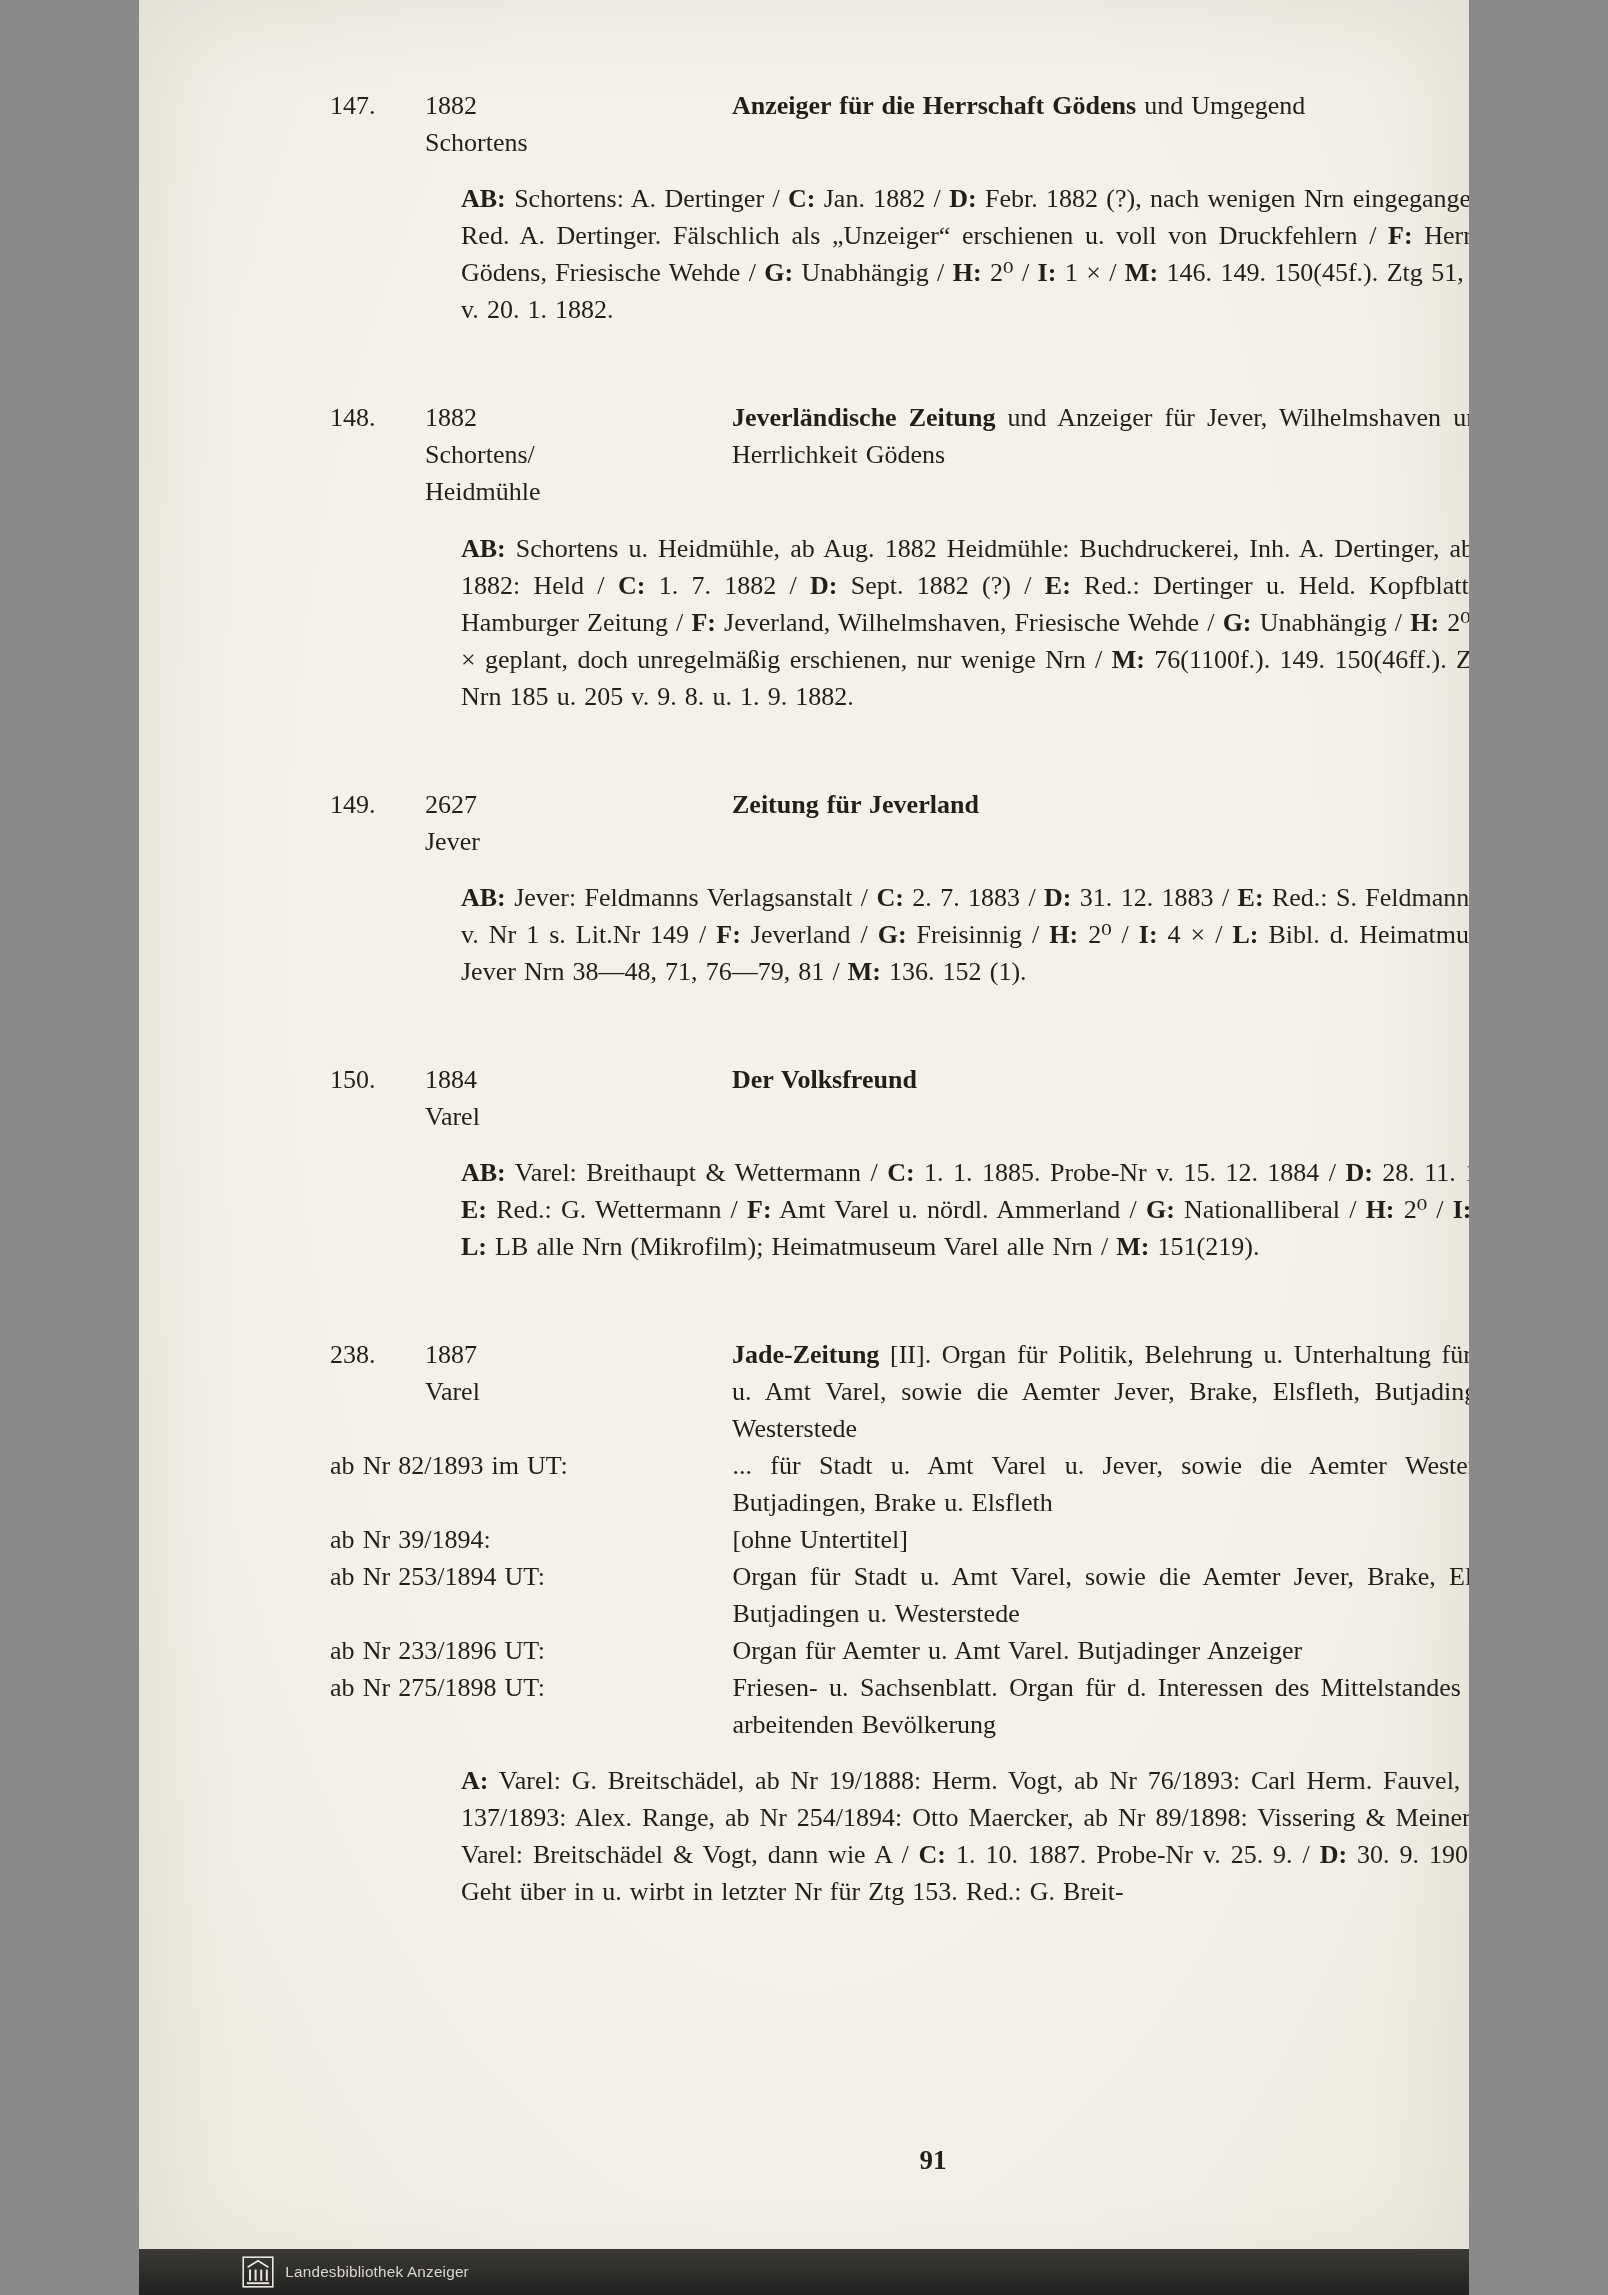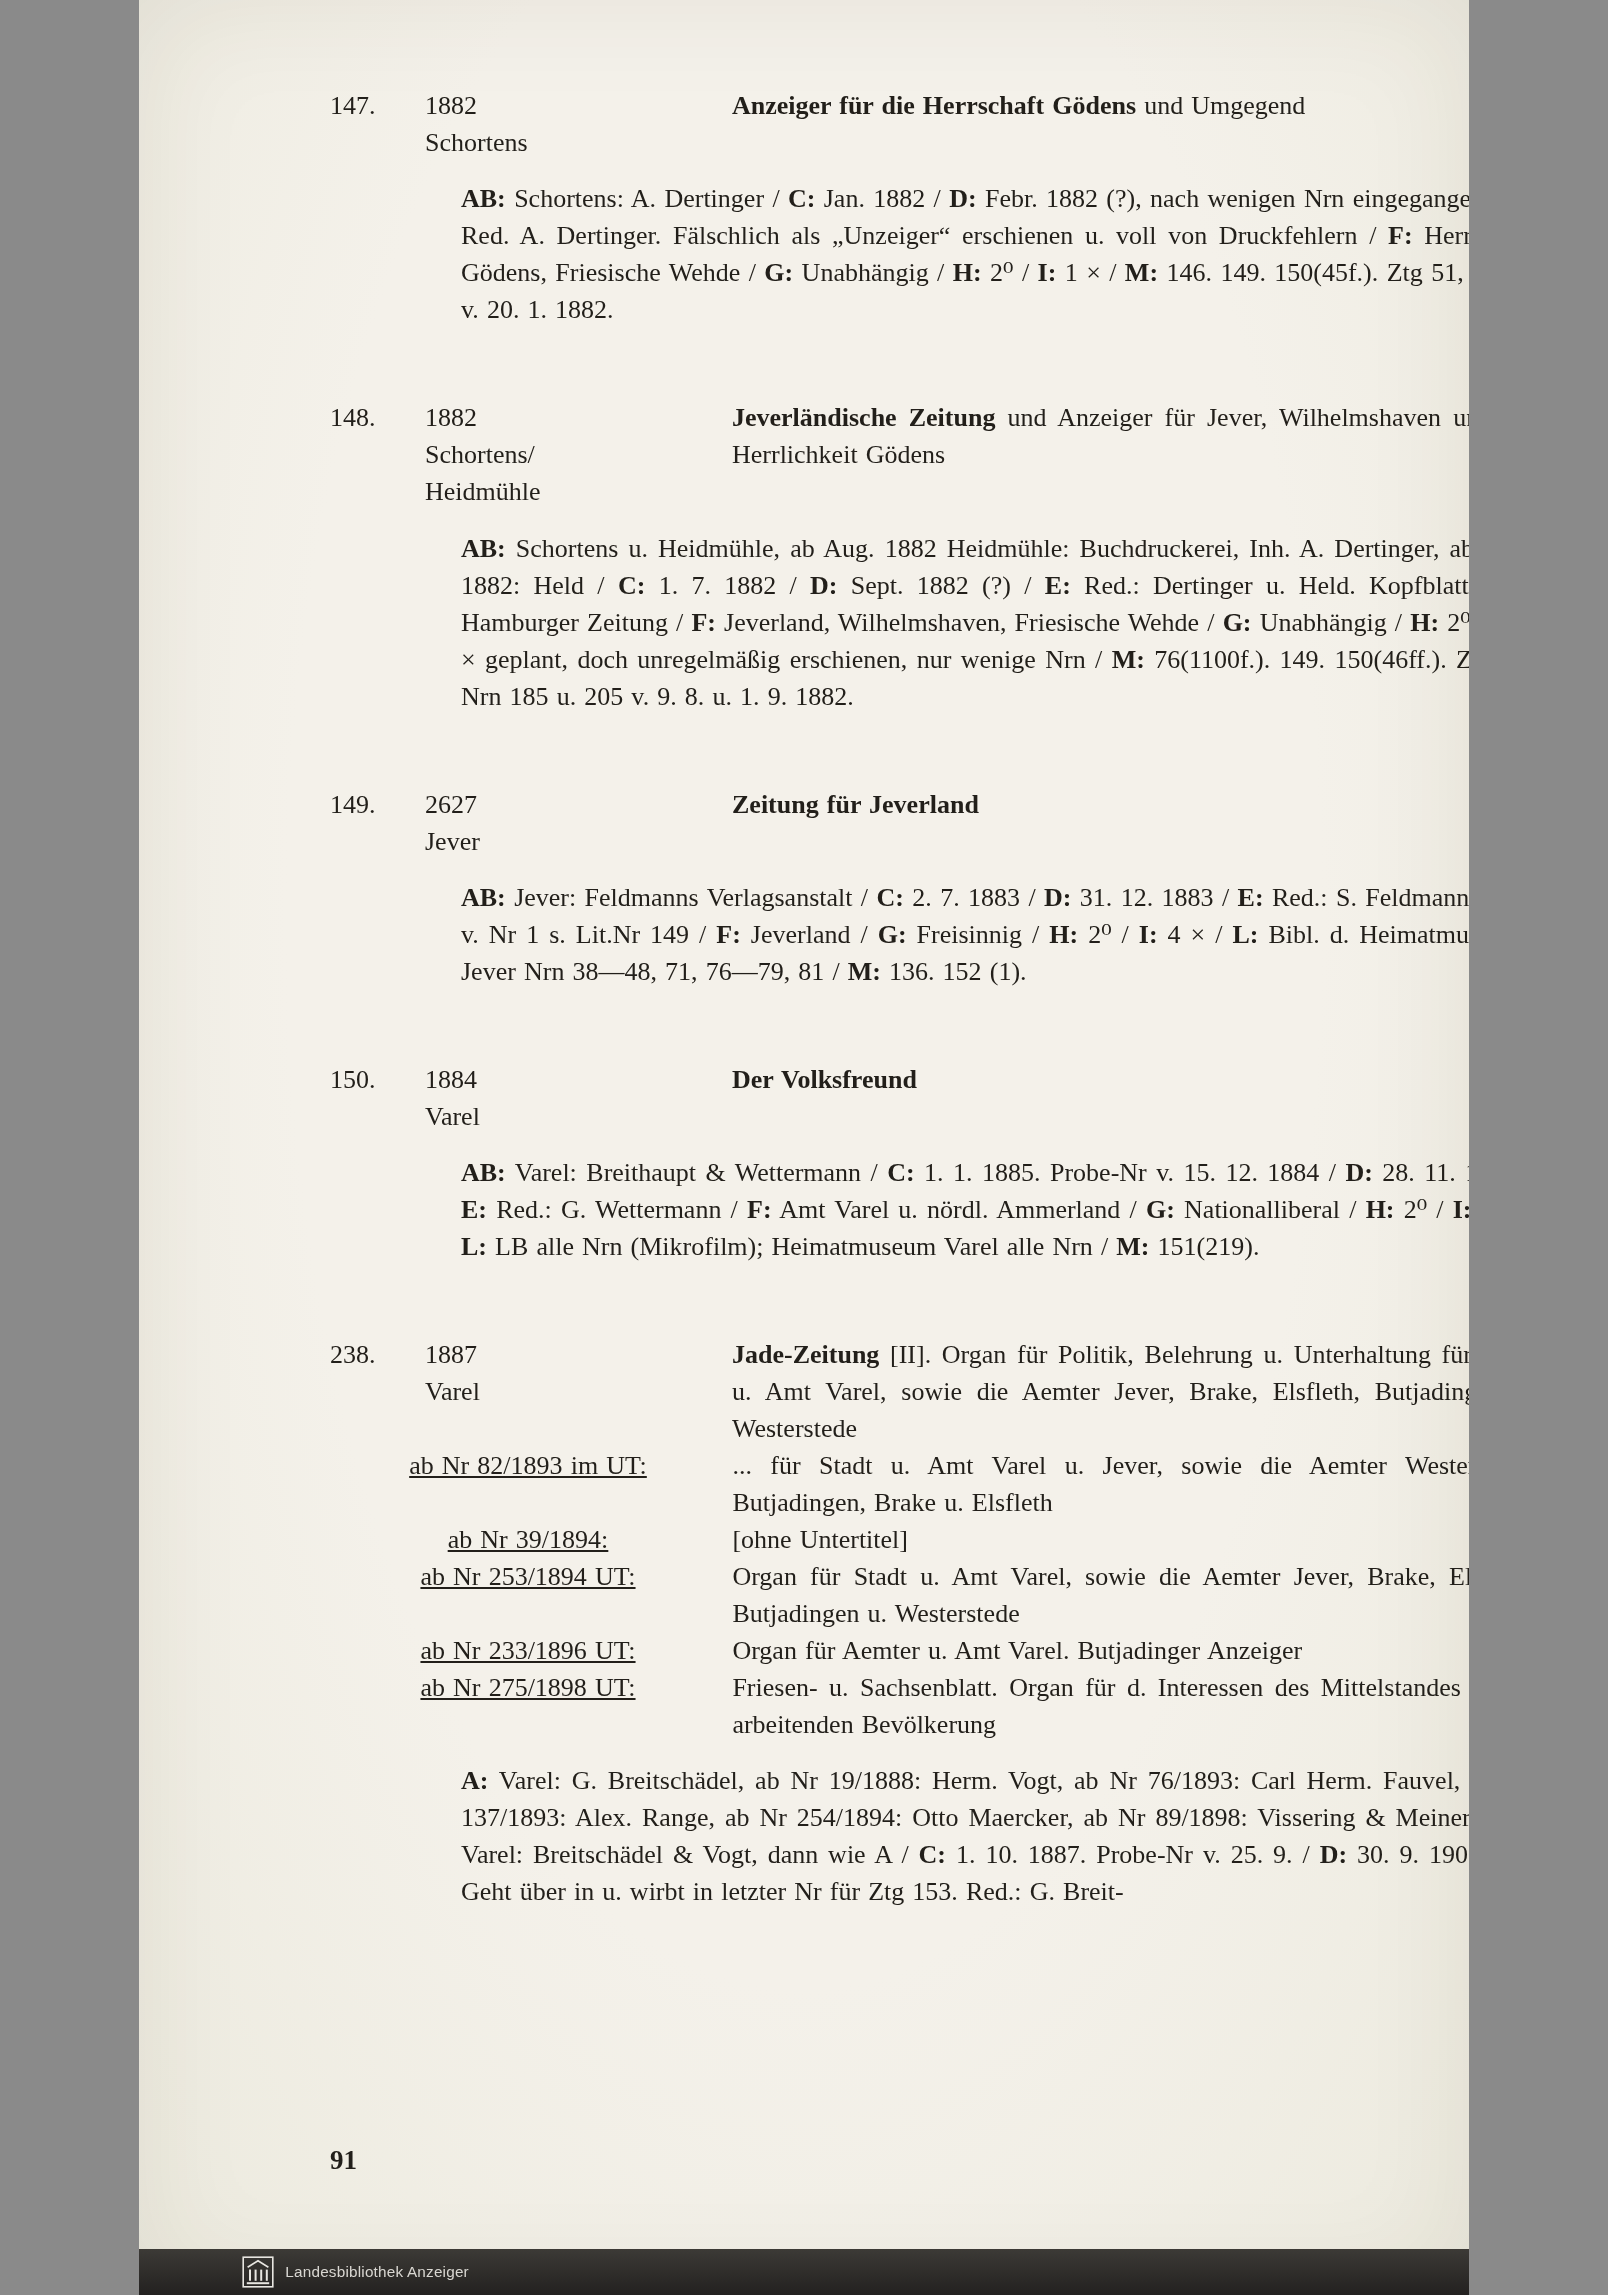--- a/index.html
+++ b/index.html
@@ -39,28 +39,28 @@
     width: 1073px;
     margin-top: 19.3px;
     text-align: justify;
   }
   .variants { }
   .variant-row {
     display: grid;
     grid-template-columns: 396px 804px;
     column-gap: 6.4px;
   }
-  .variant-label { text-align: center; white-space: nowrap; text-decoration: underline; }
+  .variant-label { text-align: left; white-space: nowrap; }
   .variant-text { text-align: justify; }
   .page-number {
     position: absolute;
     left: 191px;
     top: 2145px;
     width: 1206px;
-    text-align: left;
+    text-align: center;
     font-size: 27px;
     font-weight: bold;
     color: #221f1a;
   }
   .footer-bar {
     position: absolute;
     left: 0; bottom: 0;
     width: 100%;
     height: 46px;
     background: linear-gradient(#3c3a36, #232120);

